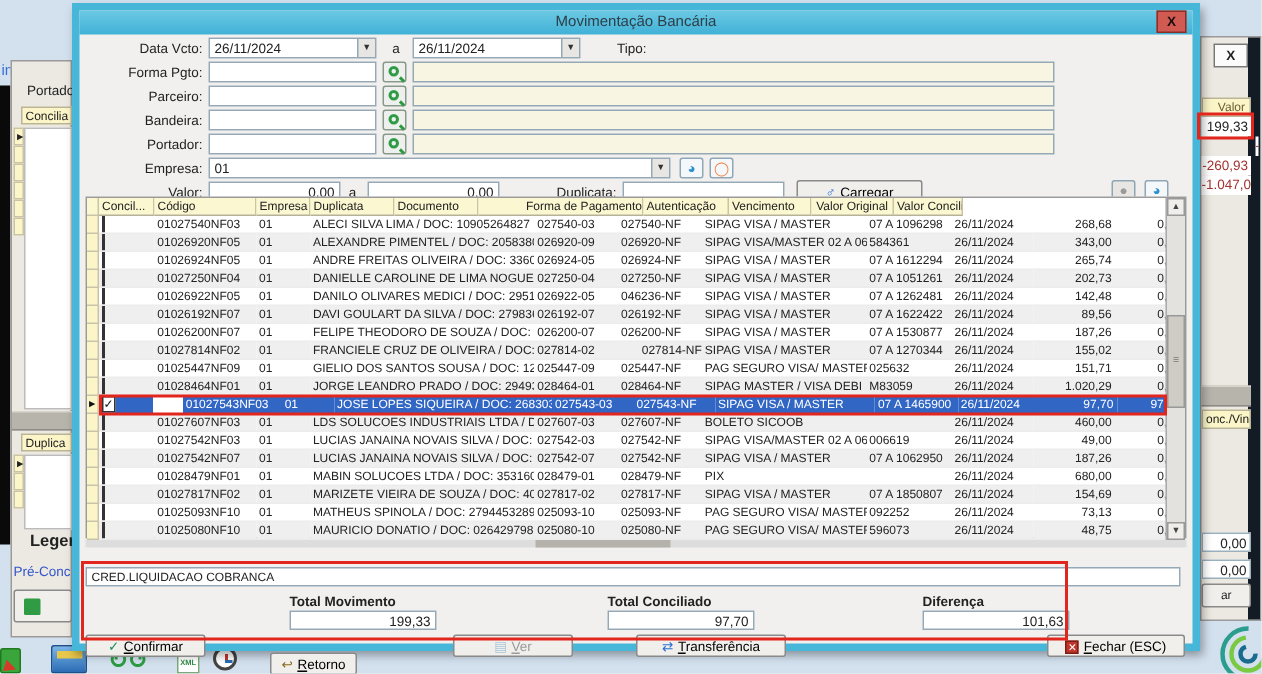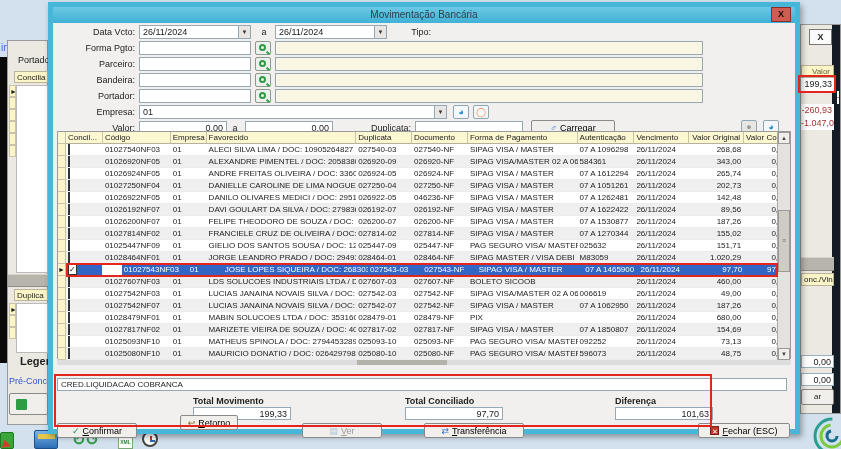--- a/index.html
+++ b/index.html
@@ -188,24 +188,23 @@
   <button class="abs btn3d" style="left:478px;top:113px;width:84px;height:16px"><span class="btnrow-ico" style="color:#2a6fd0">♂</span><u>C</u>arregar</button>
   <div class="ico-btn" style="left:688px;top:113px;color:#9a9a9a;background:#e8e6e2"><span>●</span></div>
   <div class="ico-btn" style="left:710px;top:113px;color:#2a8fd0"><span>◕</span></div>
 
   <div class="grid">
     <div id="ghead" class="gh">
         <div class="selcell" style="background: rgb(251, 247, 208);"></div>
         <div class="hc" style="width: 37px;">Concil...</div>
         <div class="hc" style="width: 68px;">Código</div>
         <div class="hc" style="width: 36px;">Empresa</div>
-        <div class="hc" style="width: 150px;">Favorecido</div>
         <div class="hc" style="width: 56px;">Duplicata</div>
         <div class="hc" style="width: 56px;">Documento</div>
-        <div class="hc" style="width: 110px;">Forma de Pagamento</div>
+        <div class="hc" style="width: 110px; text-align: right;">Forma de Pagamento</div>
         <div class="hc" style="width: 57px;">Autenticação</div>
         <div class="hc" style="width: 55px;">Vencimento</div>
         <div class="hc" style="width: 55px; text-align: right; padding-right: 3px;">Valor Original</div>
         <div class="hc" style="width: 46px; text-align: right; padding-right: 3px;">Valor Concilia...</div>
       </div>
     <div id="gbody">
         <div class="gr">
           <div class="selcell"></div>
           <div class="c" style="width: 37px;"><span class="cb"></span></div>
           <div class="c" style="width: 68px;">01027540NF03</div>
@@ -303,21 +302,21 @@
           <div class="c num" style="width: 55px;">187,26</div>
           <div class="c num" style="width: 46px;">0,00</div>
         </div>
         <div class="gr alt">
           <div class="selcell"></div>
           <div class="c" style="width: 37px;"><span class="cb"></span></div>
           <div class="c" style="width: 68px;">01027814NF02</div>
           <div class="c" style="width: 36px;">01</div>
           <div class="c" style="width: 150px;">FRANCIELE CRUZ DE OLIVEIRA / DOC: 416098368</div>
           <div class="c" style="width: 56px;">027814-02</div>
-          <div class="c" style="width: 56px;">027814-NF</div>
+          <div class="c" style="width: 56px; text-align: right;">027814-NF</div>
           <div class="c" style="width: 110px;">SIPAG VISA / MASTER</div>
           <div class="c" style="width: 57px;">07 A 1270344</div>
           <div class="c" style="width: 55px;">26/11/2024</div>
           <div class="c num" style="width: 55px;">155,02</div>
           <div class="c num" style="width: 46px;">0,00</div>
         </div>
         <div class="gr">
           <div class="selcell"></div>
           <div class="c" style="width: 37px;"><span class="cb"></span></div>
           <div class="c" style="width: 68px;">01025447NF09</div>
@@ -472,17 +471,17 @@
   <div class="inp" style="left:4px;top:371px;width:730px;height:13px;font-size:8px">CRED.LIQUIDACAO COBRANCA</div>
   <span class="totlbl" style="left:140px;top:389px">Total Movimento</span>
   <div class="inp num" style="left:140px;top:400px;width:98px;height:13px">199,33</div>
   <span class="totlbl" style="left:352px;top:389px">Total Conciliado</span>
   <div class="inp num" style="left:352px;top:400px;width:98px;height:13px">97,70</div>
   <span class="totlbl" style="left:562px;top:389px">Diferença</span>
   <div class="inp num" style="left:562px;top:400px;width:98px;height:13px">101,63</div>
   <div class="abs red-box" style="left:1px;top:367px;width:658px;height:53px"></div>
 
   <button class="abs btn3d" style="left:4px;top:416px;width:80px;height:15px"><span class="btnrow-ico" style="color:#1f8f5f">✓</span><u>C</u>onfirmar</button>
-  <button class="abs btn3d" style="left:127px;top:408px;width:58px;height:15px"><span class="btnrow-ico" style="color:#8a6a1f">↩</span><u>R</u>etorno</button>
+  <button class="abs btn3d" style="left:127px;top:428px;width:58px;height:15px"><span class="btnrow-ico" style="color:#8a6a1f">↩</span><u>R</u>etorno</button>
   <button class="abs btn3d btn-dis" style="left:249px;top:416px;width:80px;height:15px"><span class="btnrow-ico" style="color:#aac4d8">▤</span><u>V</u>er</button>
   <button class="abs btn3d" style="left:371px;top:416px;width:100px;height:15px"><span class="btnrow-ico" style="color:#2a6fd0">⇄</span><u>T</u>ransferência</button>
   <button class="abs btn3d" style="left:645px;top:416px;width:92px;height:15px"><span class="fechar-ico">✕</span><u>F</u>echar (ESC)</button>
 </div>
 
 </body></html>

